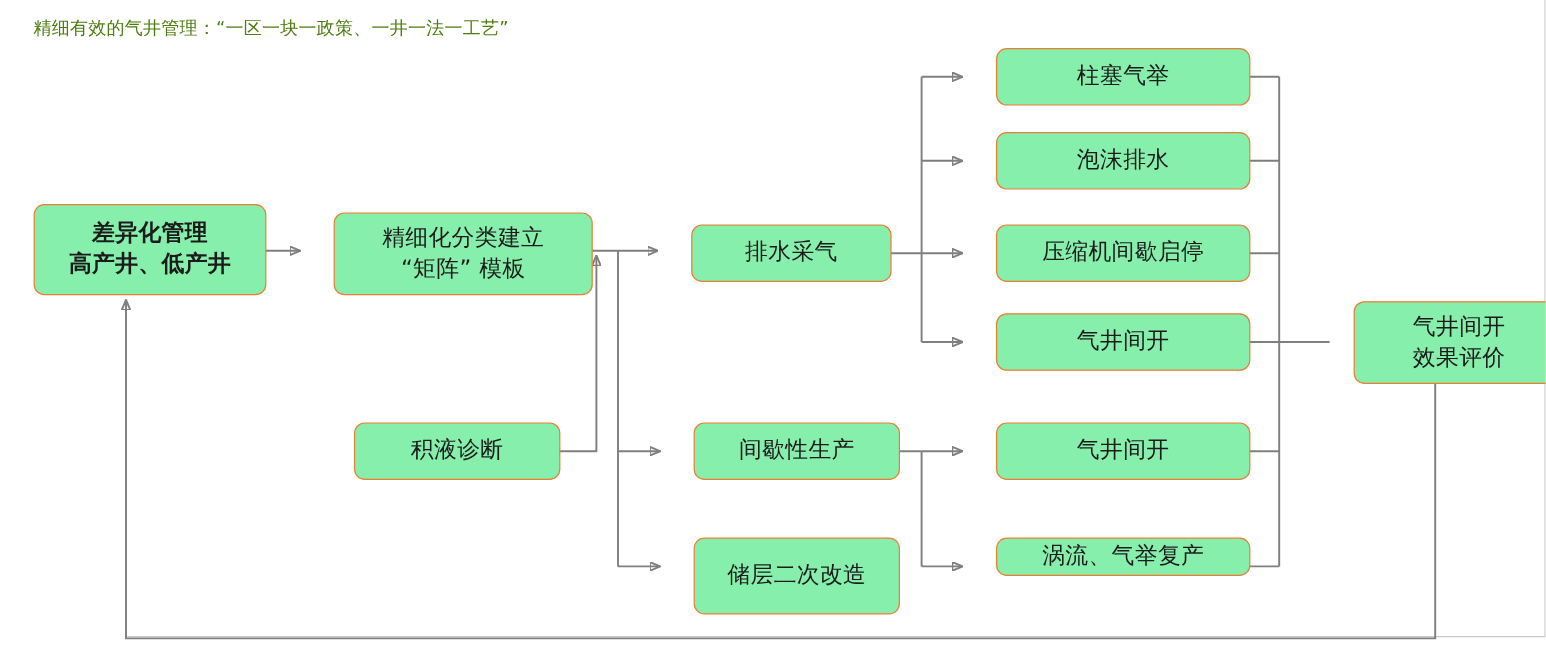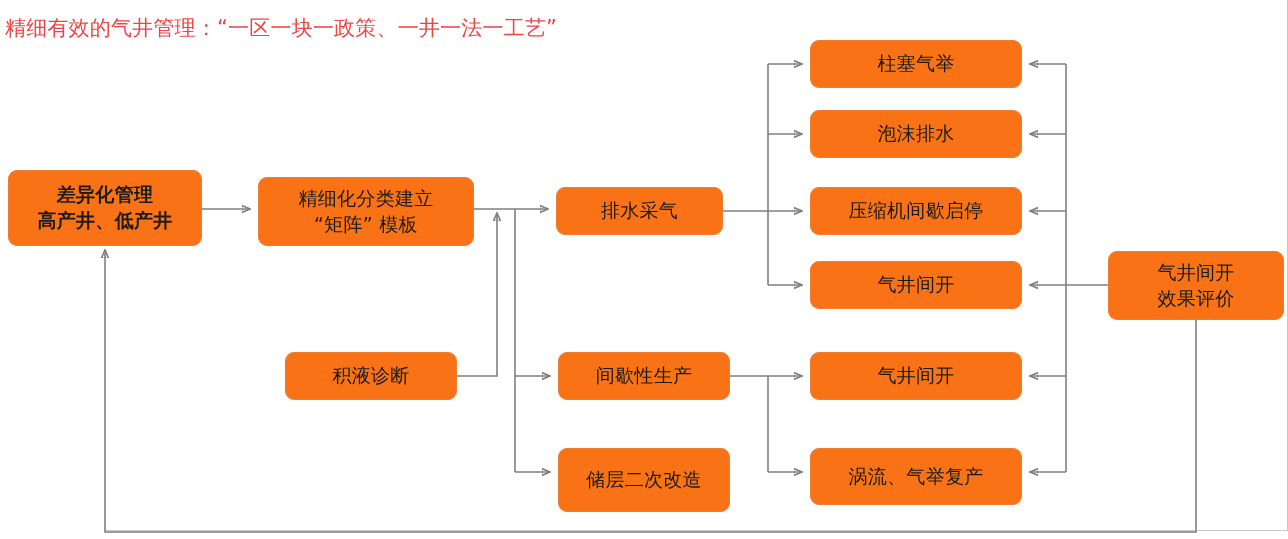--- a/index.html
+++ b/index.html
@@ -10,29 +10,30 @@
   #canvas{
     position:absolute;left:0;top:0;width:1288px;height:539px;
   }
   
   #frame{
     position:absolute;left:106px;top:0px;width:1182px;height:531px;
     border-right:1px solid #c9c9c9;border-bottom:1px solid #c9c9c9;
     box-sizing:border-box;pointer-events:none;
   }
   #title{
-    position:absolute;left:5px;top:14px;
-    font-size:21px;color:#ef4444;white-space:nowrap;letter-spacing:.2px;
+    position:absolute;left:28px;top:14px;
+    font-size:15px;color:#4d7c0f;white-space:nowrap;letter-spacing:.2px;
   }
   .node{
     position:absolute;box-sizing:border-box;
-    background:#f97316;border:1.4px solid #ed7d31;border-radius:9px;
+    background:#86efac;border:1.4px solid #ed7d31;border-radius:9px;
     display:flex;align-items:center;justify-content:center;
     text-align:center;color:#1b1b1b;font-size:19px;line-height:1.35;
     letter-spacing:.3px;
+    margin-left:20px;
   }
   .node .l2{display:block;}
   svg#wires{position:absolute;left:0;top:0;width:1288px;height:539px;}
   svg#wires path,svg#wires line{fill:none;stroke:#7f7f7f;stroke-width:1.6;}
 </style>
 </head>
 <body>
 
 <div id="canvas">
 
@@ -119,33 +120,33 @@
     <span>气井间开</span>
   </div>
 
   <div class="node" style="left:1108px;top:251px;width:176px;height:69px;">
     <div>
       <span>气井间开</span>
       <span class="l2">效果评价</span>
     </div>
   </div>
 
-  <div class="node" style="left:285px;top:352px;width:172px;height:48px;">
+  <div class="node" style="left:275px;top:352px;width:172px;height:48px;">
     <span>积液诊断</span>
   </div>
 
   <div class="node" style="left:558px;top:352px;width:172px;height:48px;">
     <span>间歇性生产</span>
   </div>
 
   <div class="node" style="left:810px;top:352px;width:212px;height:48px;">
     <span>气井间开</span>
   </div>
 
   <div class="node" style="left:558px;top:448px;width:172px;height:64px;">
     <span>储层二次改造</span>
   </div>
 
-  <div class="node" style="left:810px;top:448px;width:212px;height:57px;">
+  <div class="node" style="left:810px;top:448px;width:212px;height:32px;">
     <span>涡流、气举复产</span>
   </div>
 
 </div>
 
 </body></html>

